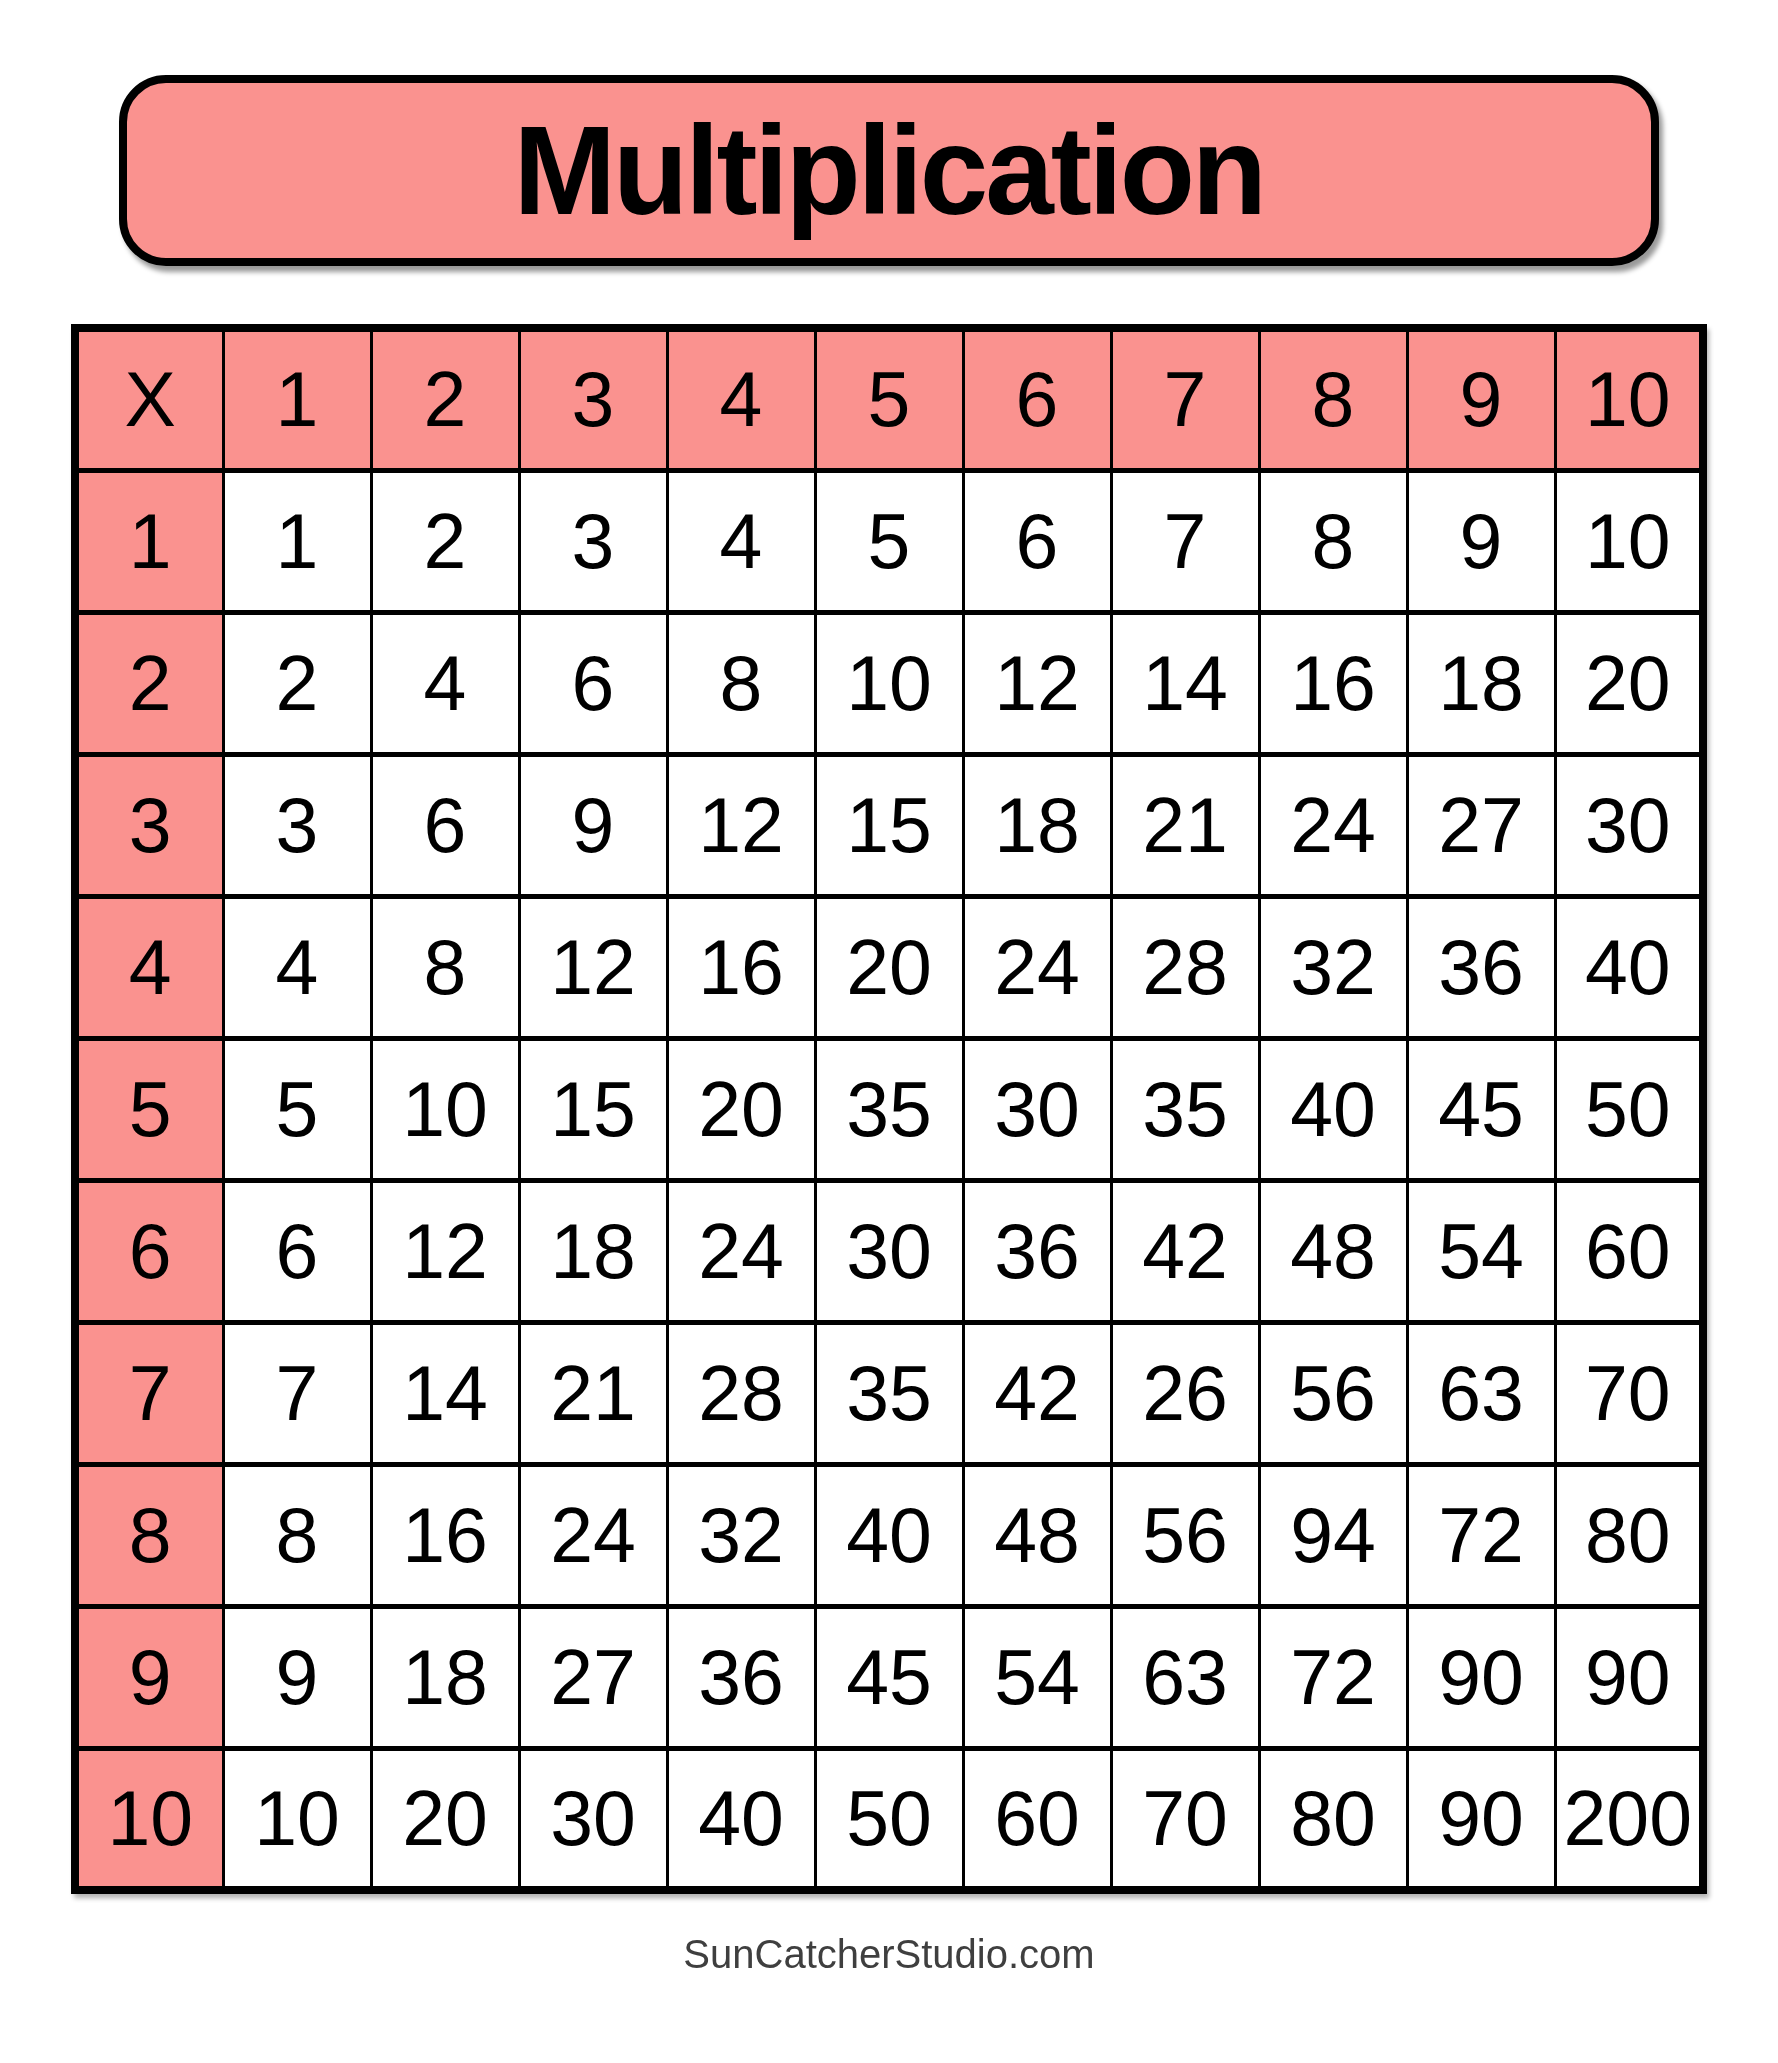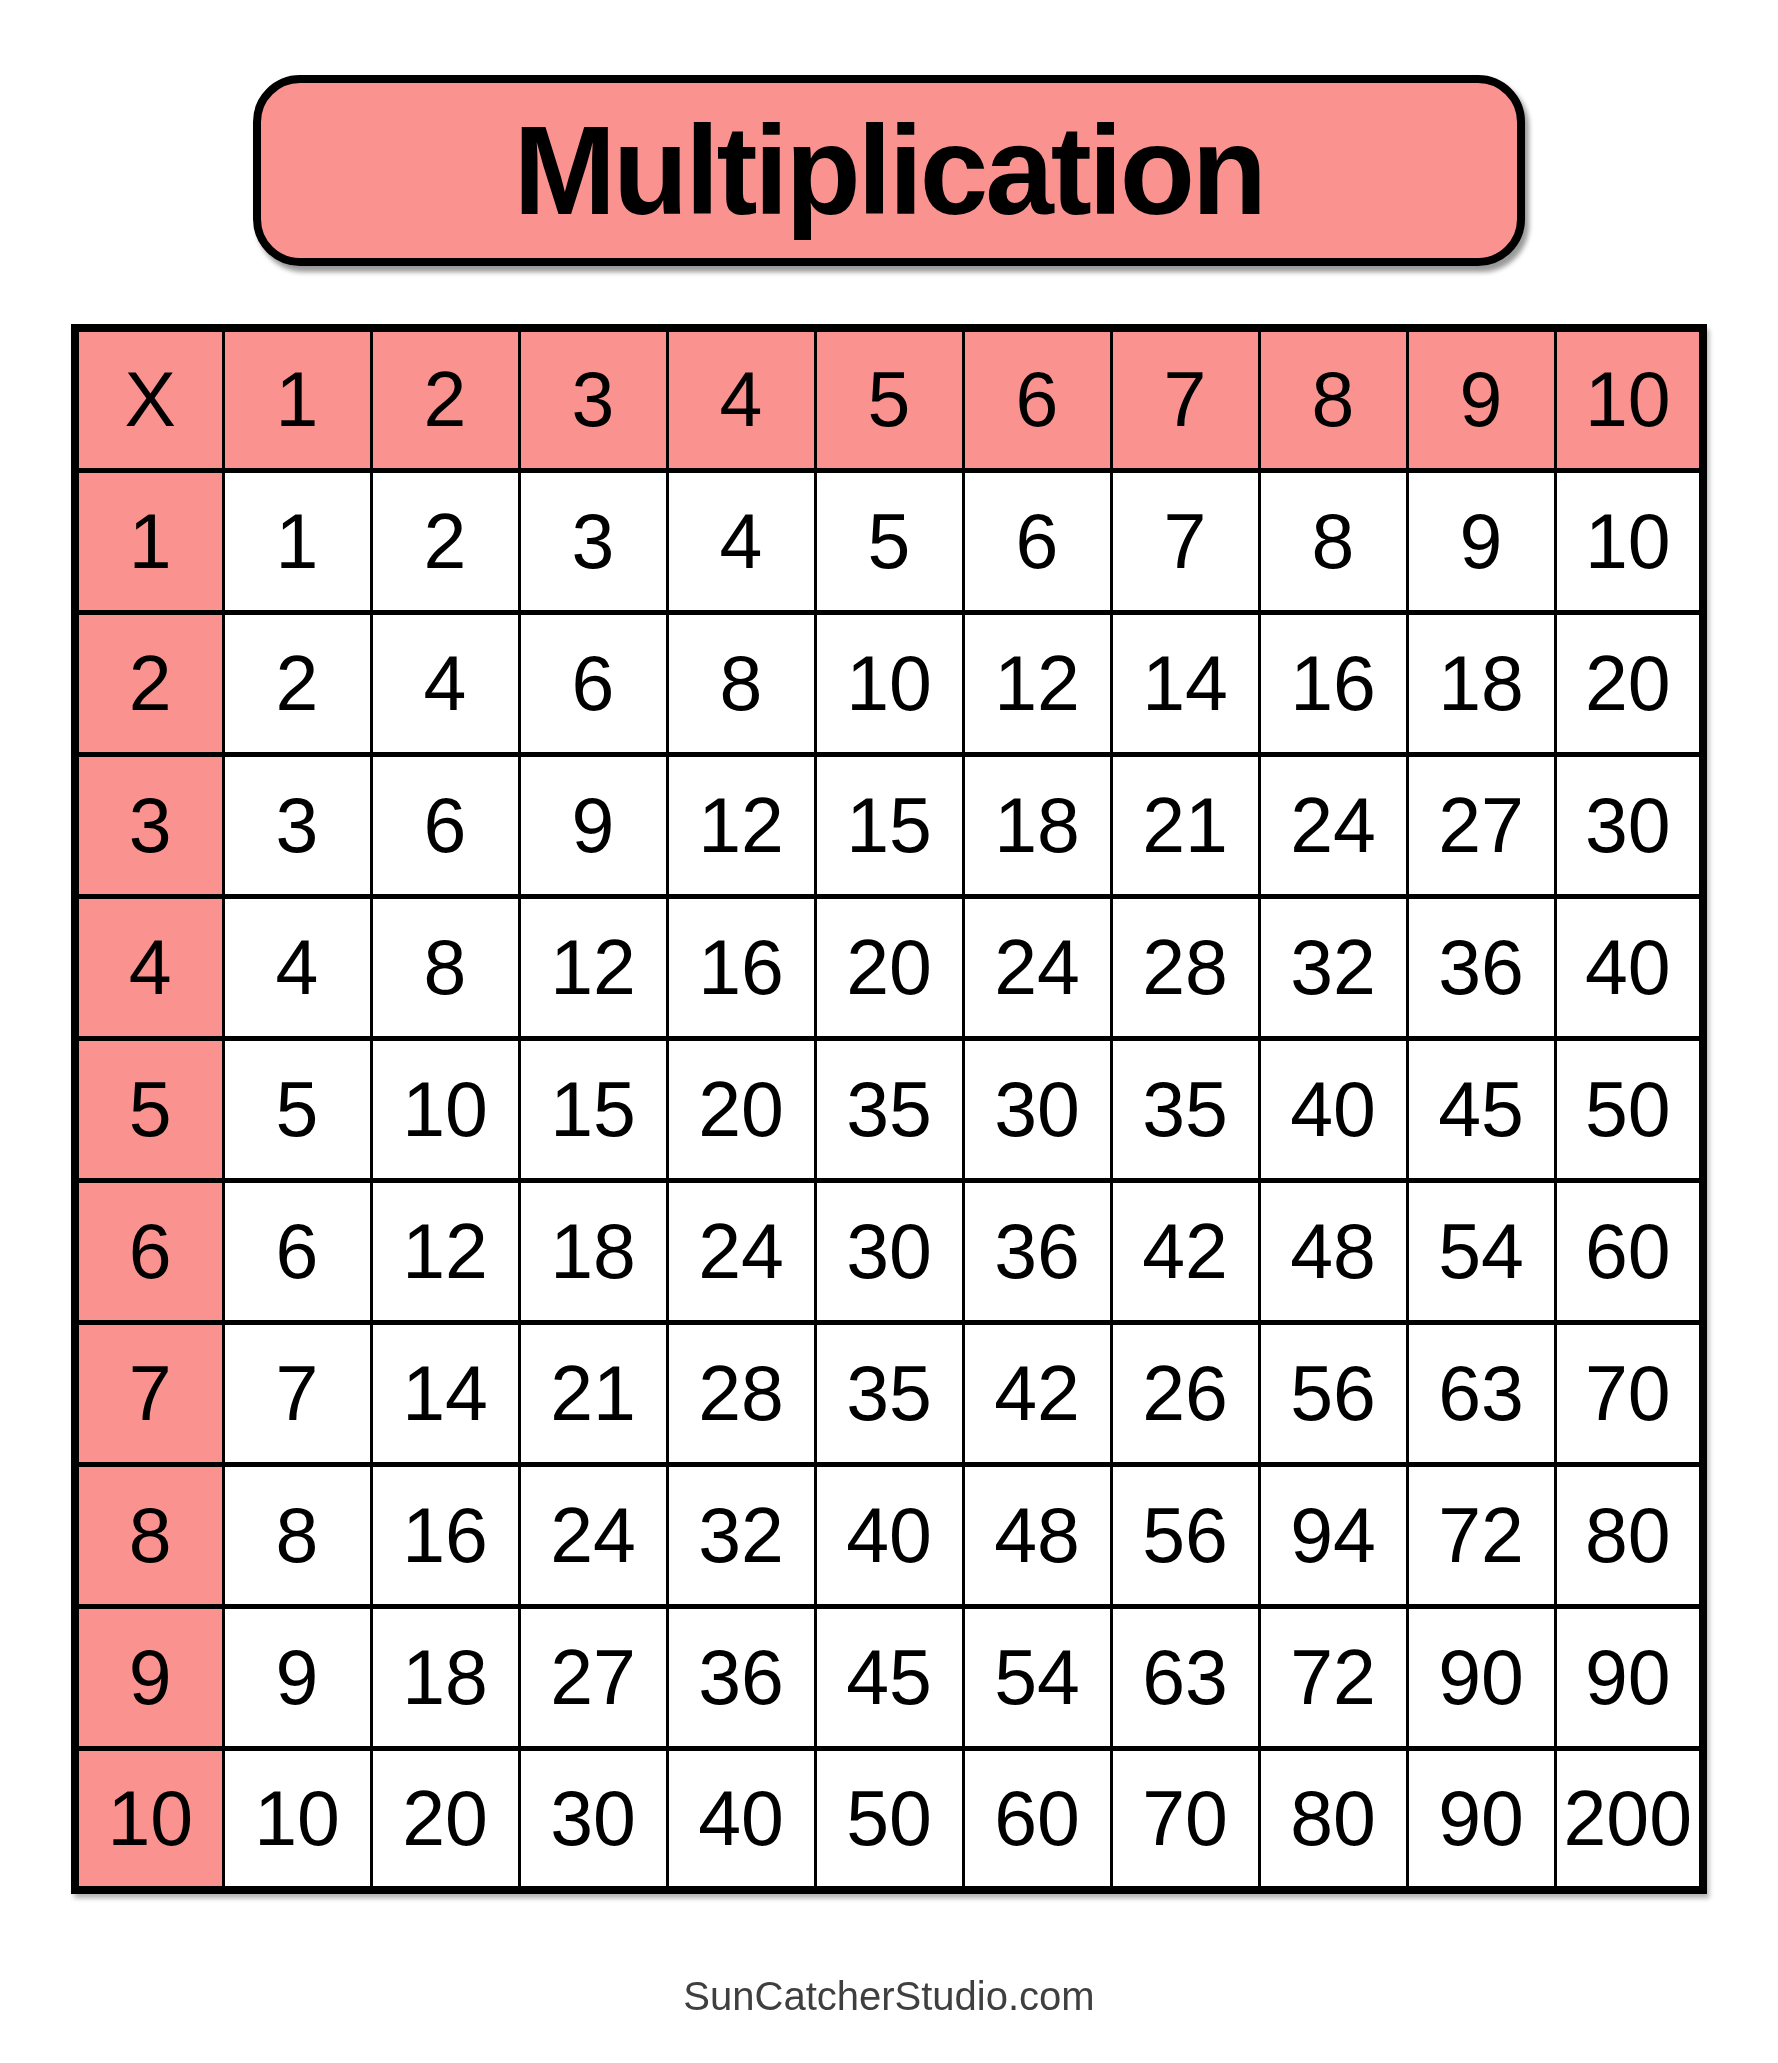--- a/index.html
+++ b/index.html
@@ -14,21 +14,21 @@
     position: relative;
     --accent-pink: #FA928F;
     --border-black: #000000;
     --cell-white: #ffffff;
     --footer-gray: #3F3F3F;
   }
 
   
   .banner {
     box-sizing: border-box;
-    width: 1272px;
+    width: 1540px;
     height: 191px;
     margin: 75px auto 0 auto;
     background: var(--accent-pink);
     border: 8px solid var(--border-black);
     border-radius: 47px;
     display: flex;
     align-items: center;
     justify-content: center;
     box-shadow: 4px 5.6px 5.6px rgba(0,0,0,0.40);
   }
@@ -74,21 +74,21 @@
   }
   table.mult-table td {
     background: var(--cell-white);
   }
   th.corner-cell {
     font-size: 87px;
   }
 
   
   .footer {
-    margin-top: 80px;
+    margin-top: 38px;
     text-align: center;
     font-size: 40px;
     color: var(--footer-gray);
     letter-spacing: 0px;
   }
 </style>
 </head>
 <body style="--accent-pink: #FA928F; --border-black: #000000; --cell-white: #FFFFFF; --footer-gray: #3F3F3F;">
 
 <div class="banner">

